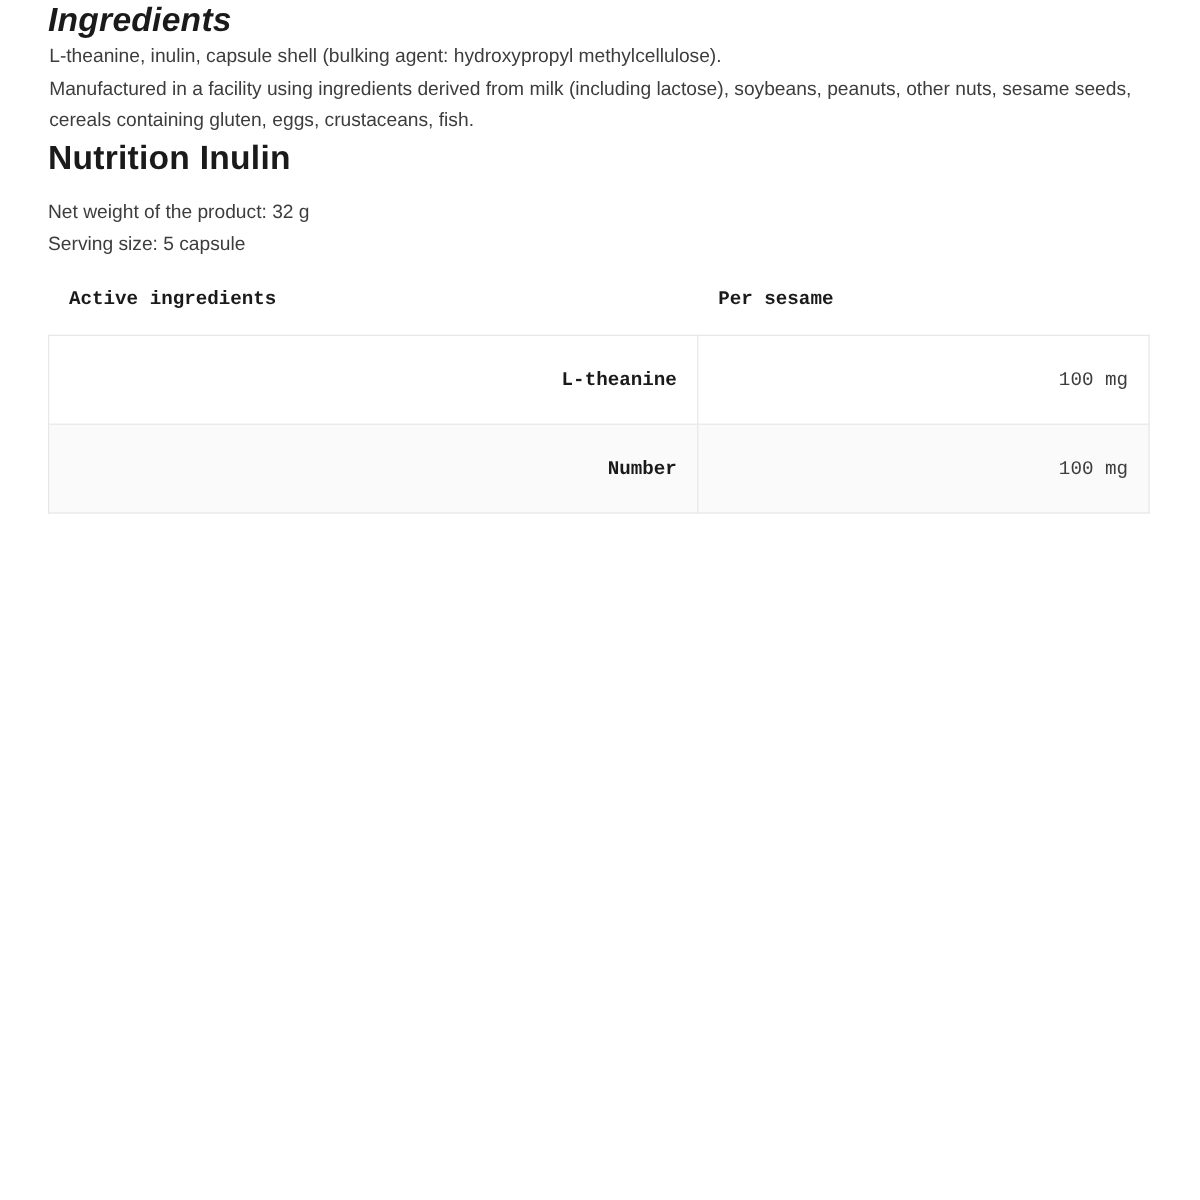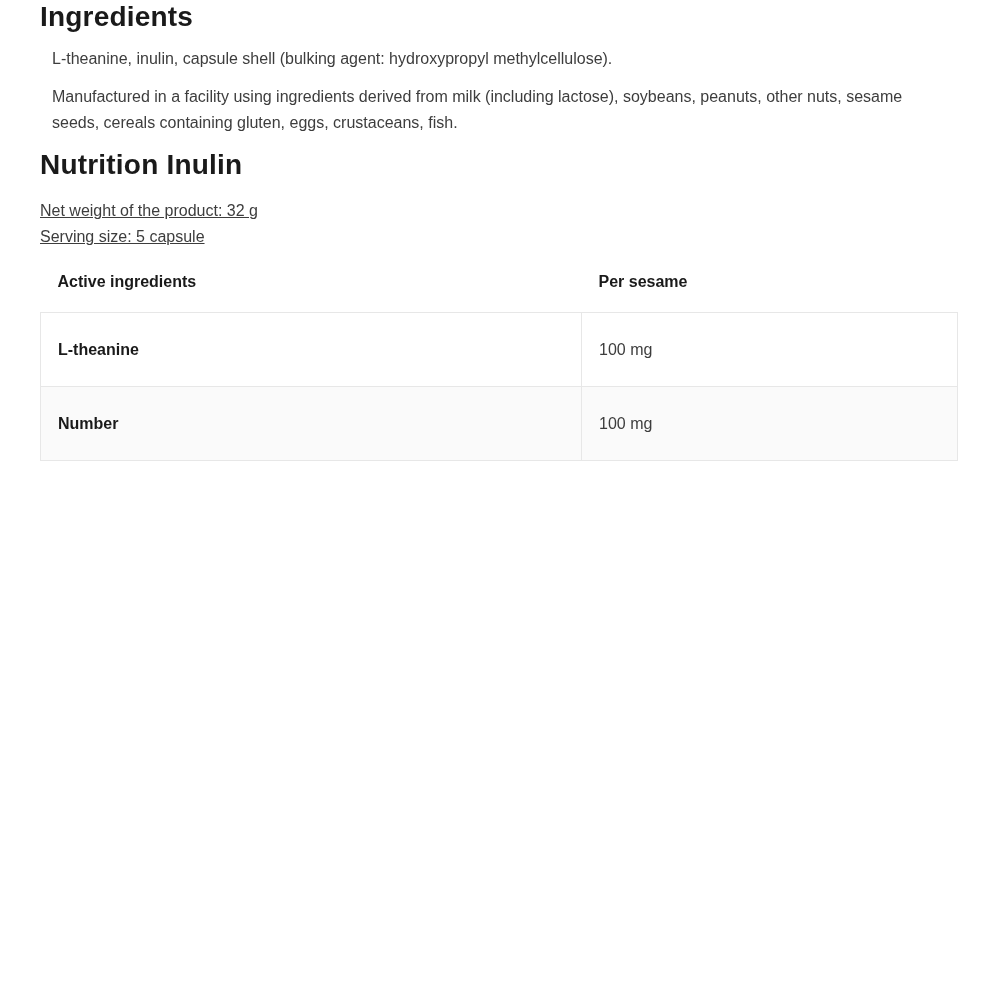--- a/index.html
+++ b/index.html
@@ -26,61 +26,62 @@
     padding: 0 42px 0 40px;
   }
   h2.section-heading {
     font-size: 28px;
     line-height: 34px;
     font-weight: 700;
     color: var(--heading-text, #1a1a1a);
     margin: 0;
     letter-spacing: 0.2px;
   }
-  .ingredients-heading { margin-top: 248px; }
+  .ingredients-heading { margin-top: 248px; font-style: italic; }
   p.body-text {
     font-size: 16px;
     line-height: 26px;
-    margin: 12px;
+    margin: 1px;
     color: var(--body-text, #3d3d3d);
   }
   .composition { margin-top: 18px; }
   .allergen    { margin-top: 20px; }
   .nutrition-heading { margin-top: 16px; }
   .nutrition-details { margin-top: 16px; }
   .nutrition-details p {
     font-size: 16px;
     line-height: 26px;
     margin: 0;
     color: var(--body-text, #3d3d3d);
-    text-decoration: underline;
   }
   table.ingredients-table {
     width: 100%;
     margin-top: 14px;
     border-collapse: collapse;
     font-size: 16px;
     color: var(--body-text, #3d3d3d);
+    font-family: Liberation Mono, monospace;
   }
   .ingredients-table col.col-name  { width: 59%; }
   .ingredients-table col.col-value { width: 41%; }
   .ingredients-table thead th {
     text-align: left;
     font-weight: 700;
     color: var(--heading-text, #1a1a1a);
     padding: 8px 17px 20px 17px;
     line-height: 20px;
     border: none;
   }
   .ingredients-table tbody td {
     border: 1px solid var(--table-border, #e7e7e7);
     height: 74px;
     padding: 0 17px;
     vertical-align: middle;
     background: #ffffff;
+    text-align: right;
   }
   .ingredients-table tbody tr:nth-child(even) td {
     background: var(--row-alt-background, #fafafa);
   }
   .ingredients-table tbody td.ingredient-name {
     font-weight: 700;
     color: var(--heading-text, #1a1a1a);
   }
 </style>
 </head>

